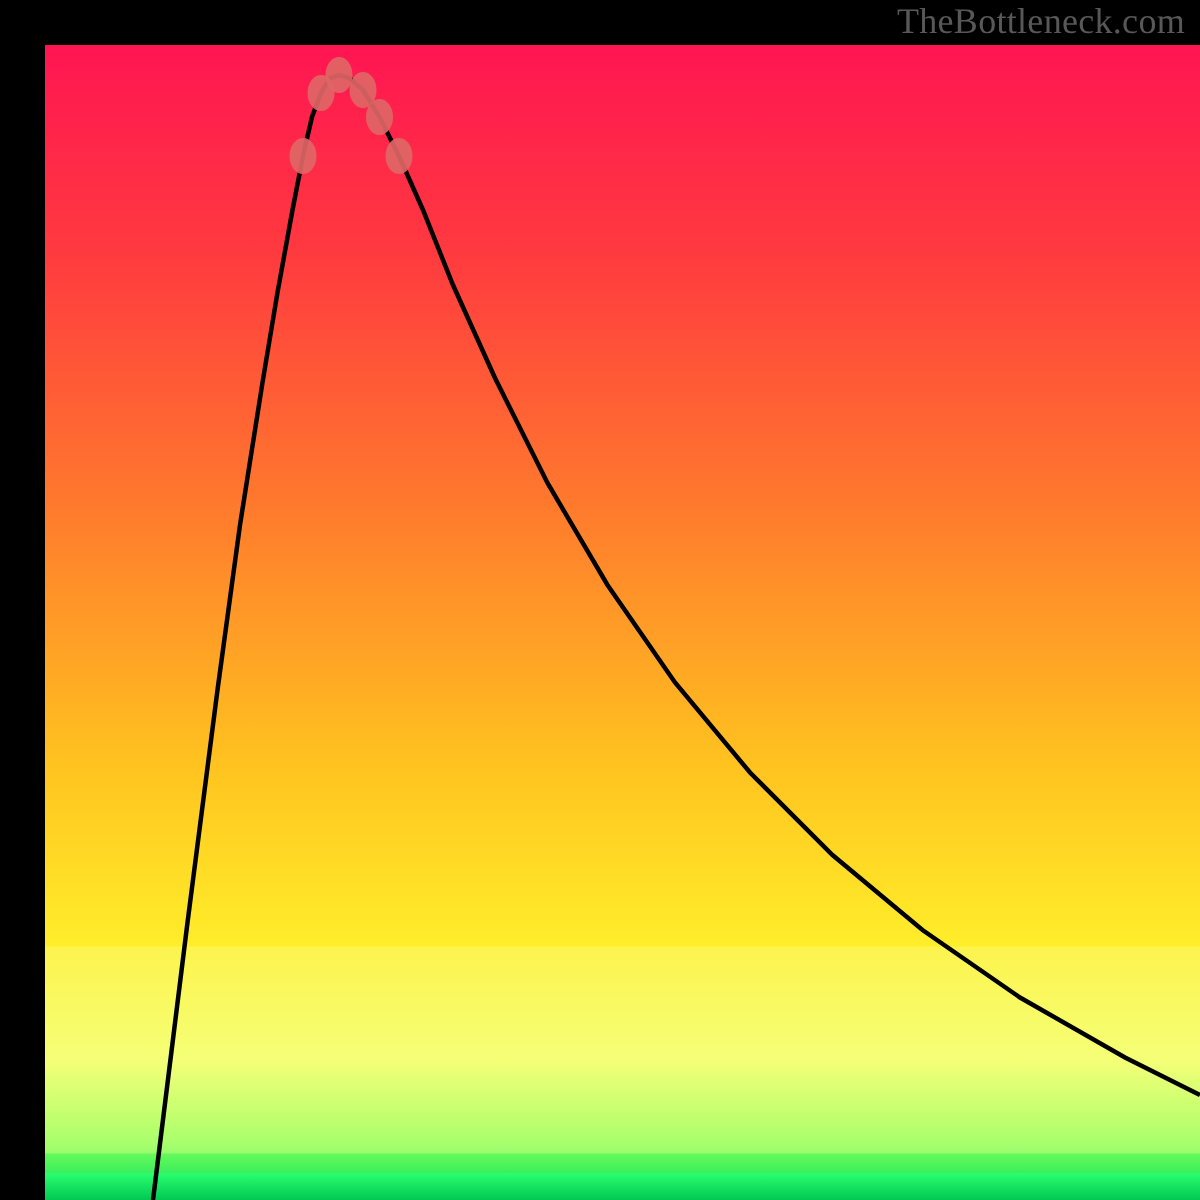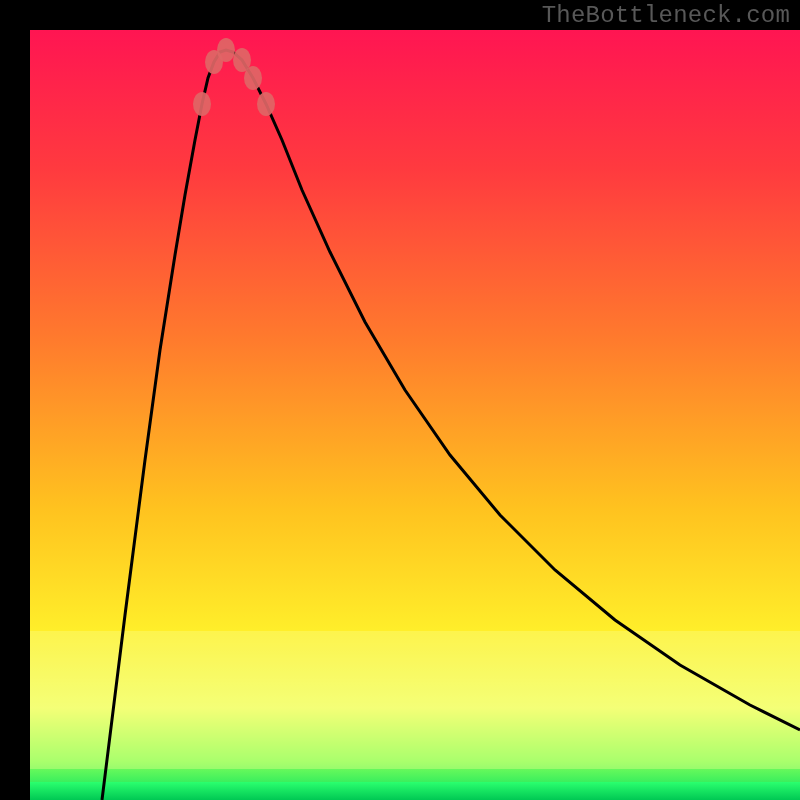--- a/index.html
+++ b/index.html
@@ -13,21 +13,21 @@
   .frame {
     position: relative;
     width: 800px;
     height: 800px;
     background: #000;
   }
   .watermark {
     position: absolute;
     top: 2px;
     right: 10px;
-    font-family: Liberation Mono, monospace;
+    font-family: Liberation Serif, serif;
     font-size: 24px;
     font-weight: 400;
     color: #585858;
     letter-spacing: 0.2px;
     z-index: 50;
     margin-left: 36px;
   }
   .plot {
     position: absolute;
     left: 30px;

